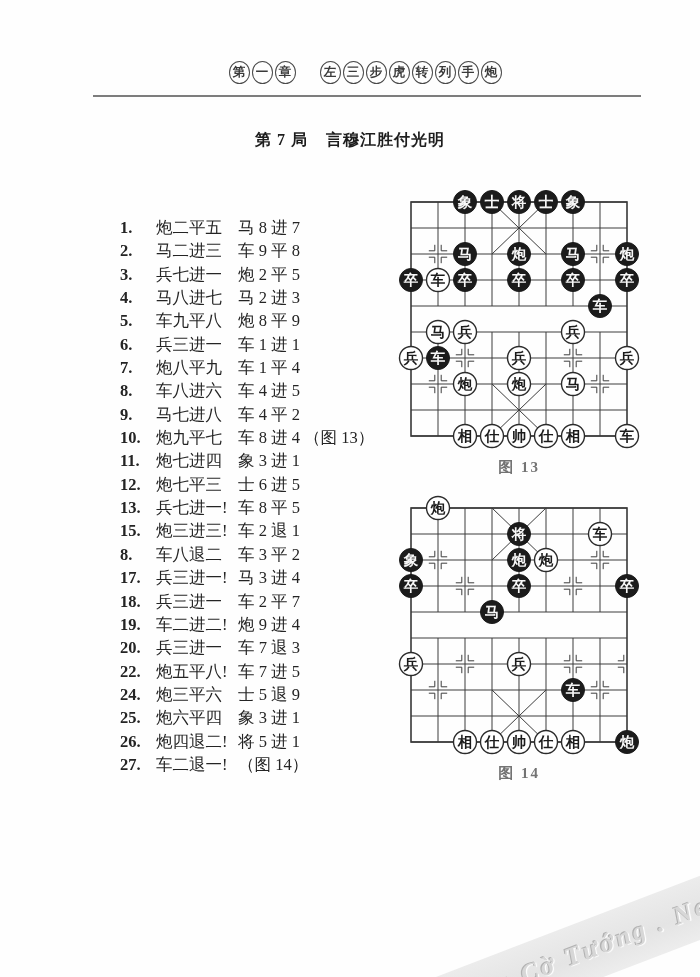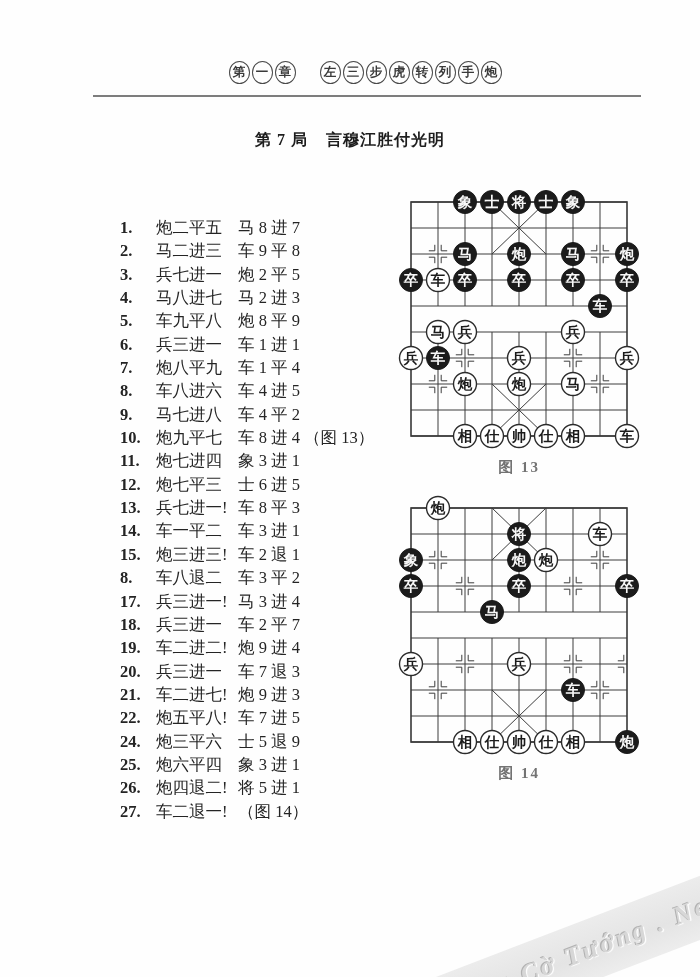--- a/index.html
+++ b/index.html
@@ -154,26 +154,21 @@
         <span class="black">象 3 进 1</span>
       </div>
       <div class="move-row">
         <span class="num">12.</span>
         <span class="red">炮七平三</span>
         <span class="black">士 6 进 5</span>
       </div>
       <div class="move-row">
         <span class="num">13.</span>
         <span class="red">兵七进一!</span>
-        <span class="black">车 8 平 3</span>
-      </div>
-      <div class="move-row">
-        <span class="num">14.</span>
-        <span class="red">车一平二</span>
-        <span class="black">车 3 进 1</span>
+        <span class="black">车 8 平 5</span>
       </div>
       <div class="move-row">
         <span class="num">15.</span>
         <span class="red">炮三进三!</span>
         <span class="black">车 2 退 1</span>
       </div>
       <div class="move-row">
         <span class="num">8.</span>
         <span class="red">车八退二</span>
         <span class="black">车 3 平 2</span>
@@ -190,25 +185,20 @@
       </div>
       <div class="move-row">
         <span class="num">19.</span>
         <span class="red">车二进二!</span>
         <span class="black">炮 9 进 4</span>
       </div>
       <div class="move-row">
         <span class="num">20.</span>
         <span class="red">兵三进一</span>
         <span class="black">车 7 退 3</span>
-      </div>
-      <div class="move-row">
-        <span class="num">21.</span>
-        <span class="red">车二进七!</span>
-        <span class="black">炮 9 进 3</span>
       </div>
       <div class="move-row">
         <span class="num">22.</span>
         <span class="red">炮五平八!</span>
         <span class="black">车 7 进 5</span>
       </div>
       <div class="move-row">
         <span class="num">24.</span>
         <span class="red">炮三平六</span>
         <span class="black">士 5 退 9</span>

